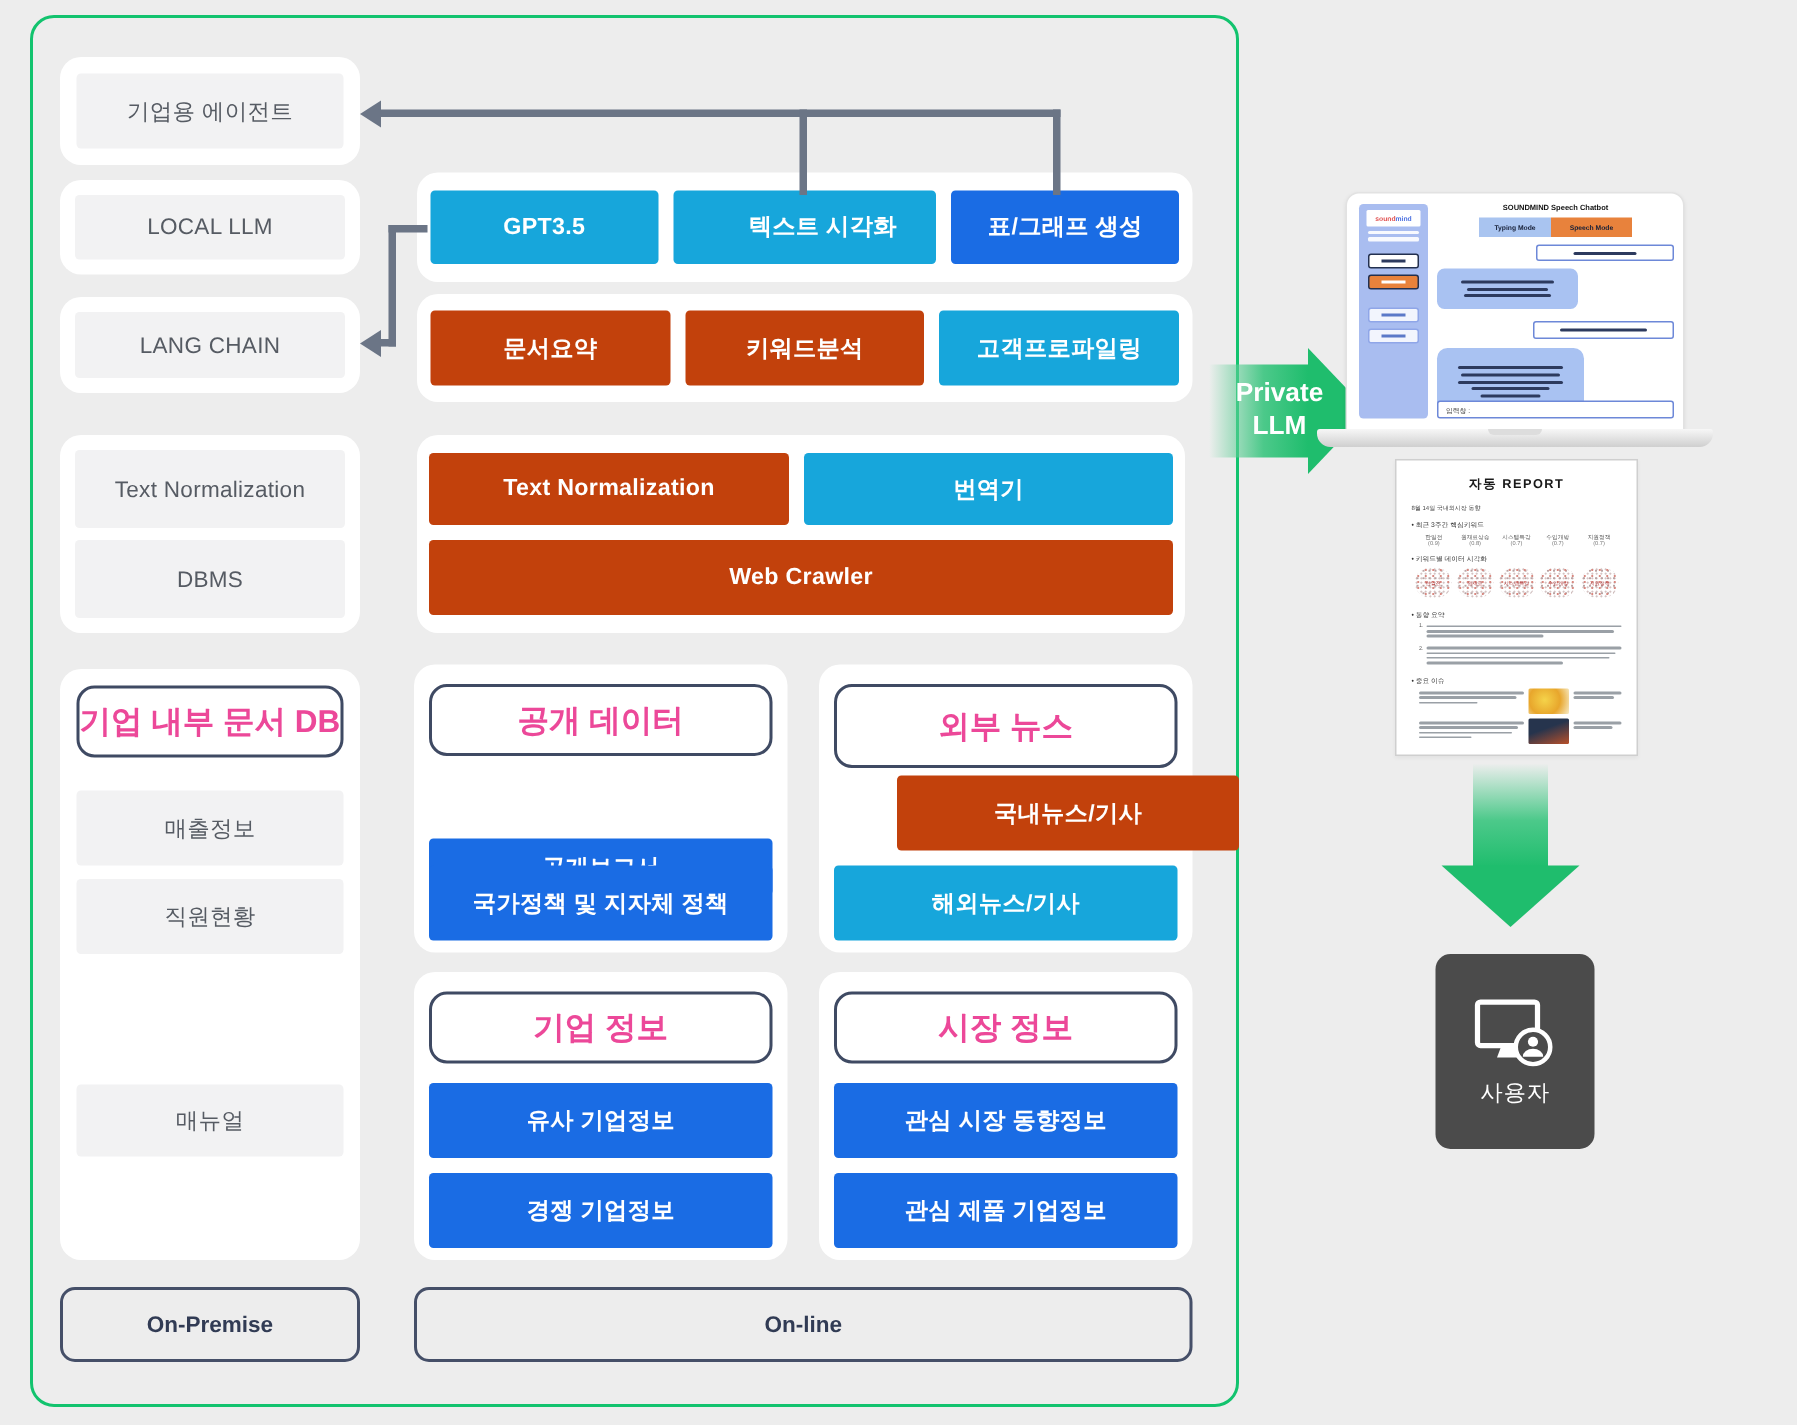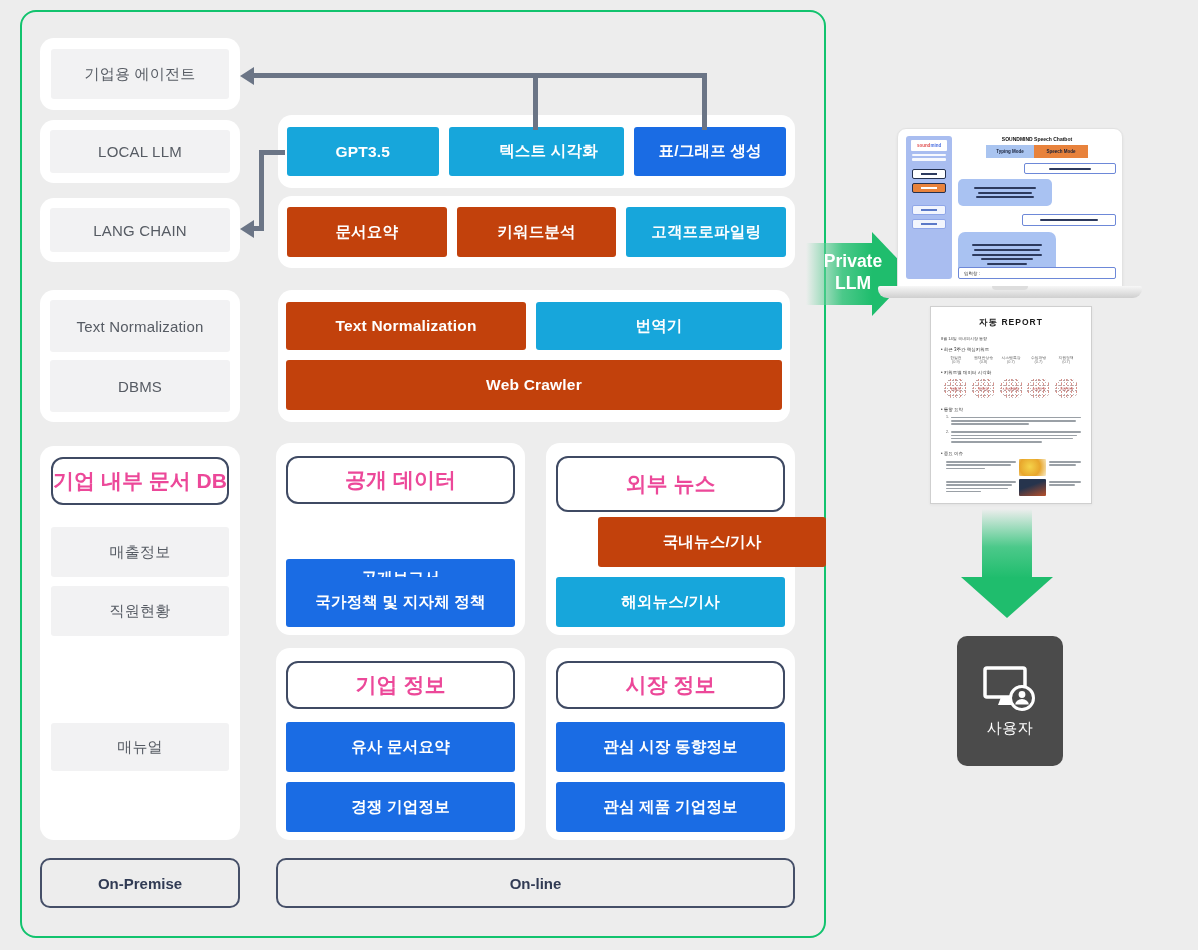--- a/index.html
+++ b/index.html
@@ -233,21 +233,21 @@
 </div>
 
 <div class="card" style="left:546px; top:443px; width:249px; height:192px;">
   <div class="outline-header" style="position:absolute; left:10px; top:13px; width:229px; height:56px;">외부 뉴스</div>
   <div class="btn teal" style="position:absolute; left:10px; top:74px; width:228px; height:50px;margin-left:42px;">국내뉴스/기사</div>
   <div class="btn cyan" style="position:absolute; left:10px; top:134px; width:229px; height:50px;">해외뉴스/기사</div>
 </div>
 
 <div class="card" style="left:276px; top:648px; width:249px; height:192px;">
   <div class="outline-header" style="position:absolute; left:10px; top:13px; width:229px; height:48px;">기업 정보</div>
-  <div class="btn blue" style="position:absolute; left:10px; top:74px; width:229px; height:50px;">유사 문서요약</div>
+  <div class="btn blue" style="position:absolute; left:10px; top:74px; width:229px; height:50px;">유사 기업정보</div>
   <div class="btn blue" style="position:absolute; left:10px; top:134px; width:229px; height:50px;">경쟁 기업정보</div>
 </div>
 
 <div class="card" style="left:546px; top:648px; width:249px; height:192px;">
   <div class="outline-header" style="position:absolute; left:10px; top:13px; width:229px; height:48px;">시장 정보</div>
   <div class="btn blue" style="position:absolute; left:10px; top:74px; width:229px; height:50px;">관심 시장 동향정보</div>
   <div class="btn blue" style="position:absolute; left:10px; top:134px; width:229px; height:50px;">관심 제품 기업정보</div>
 </div>
 
 <div class="zone-label" style="left:40px; top:858px; width:200px; height:50px;">On-Premise</div>

